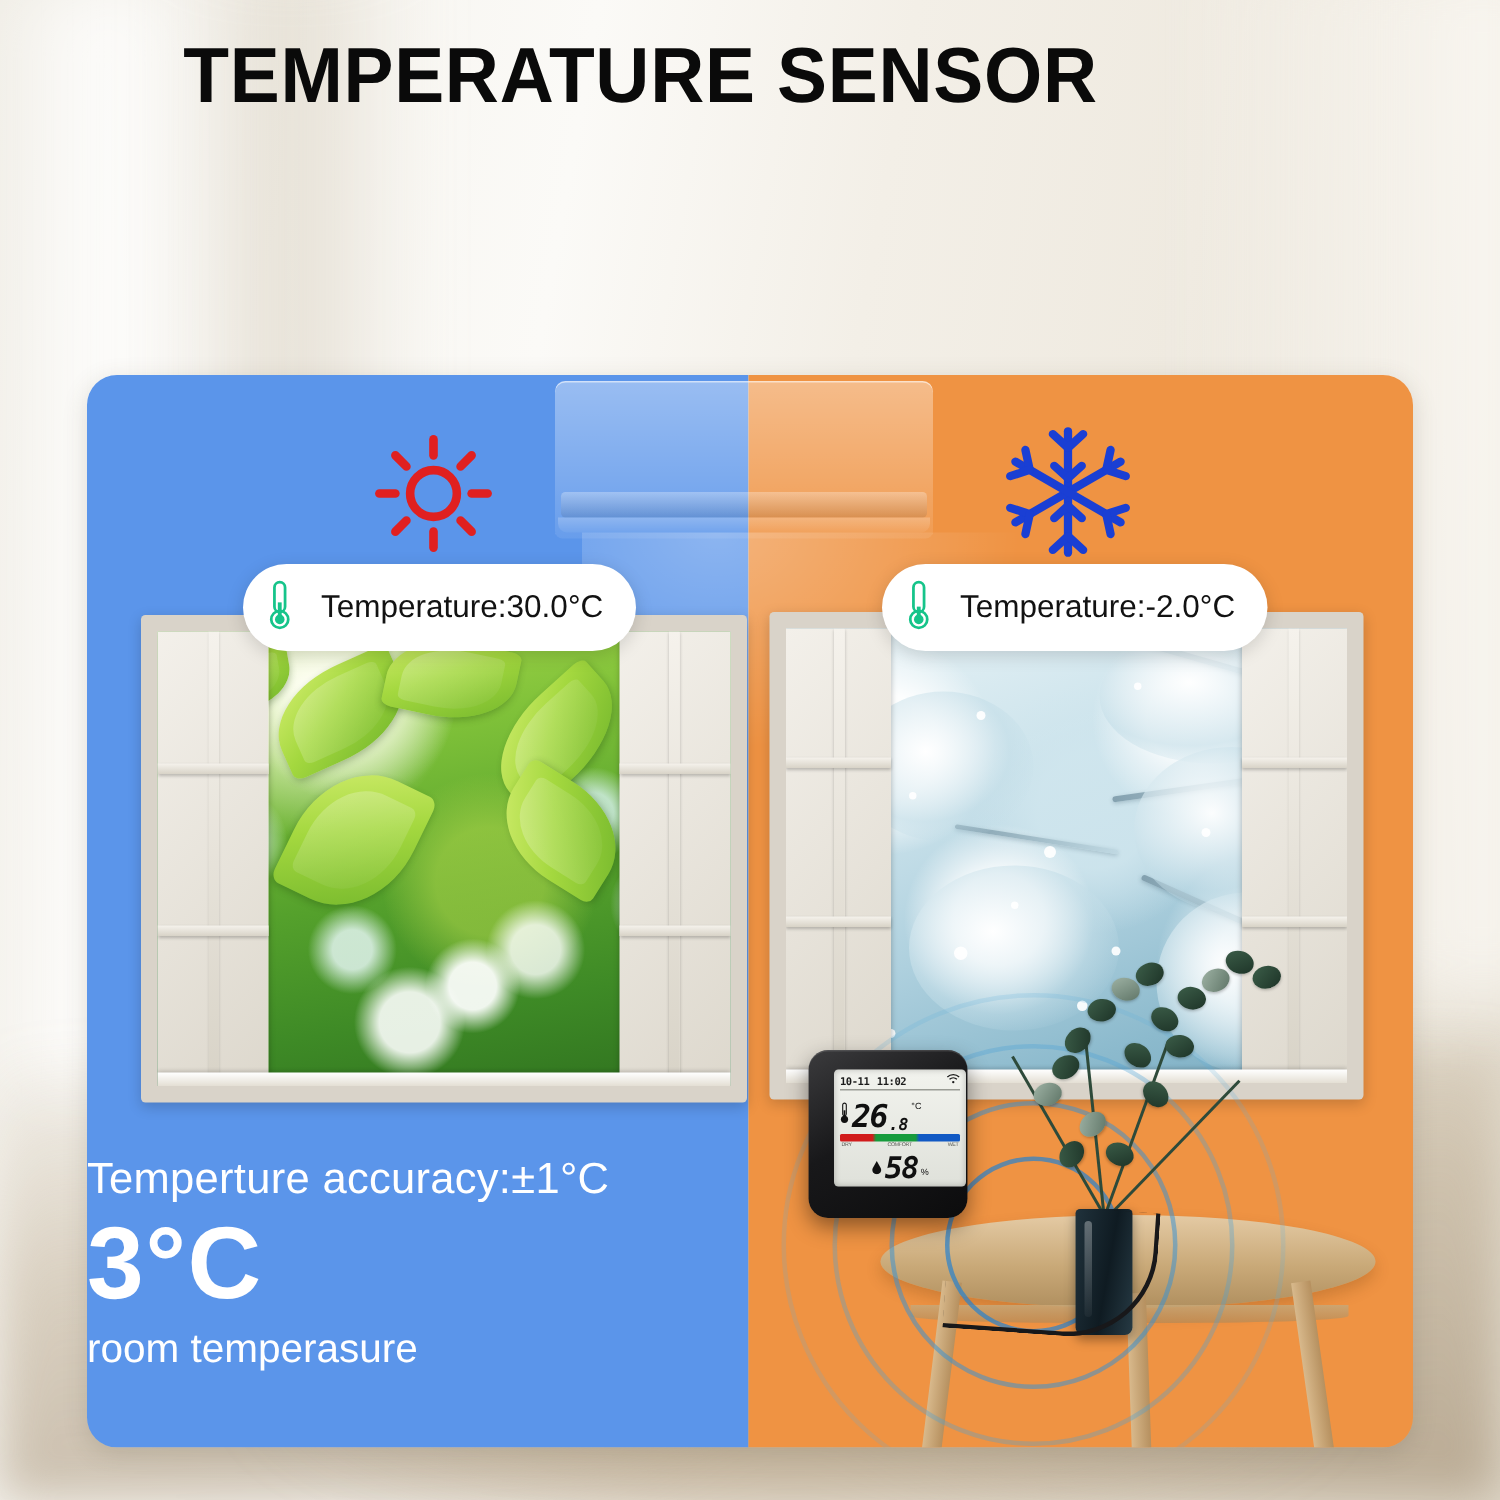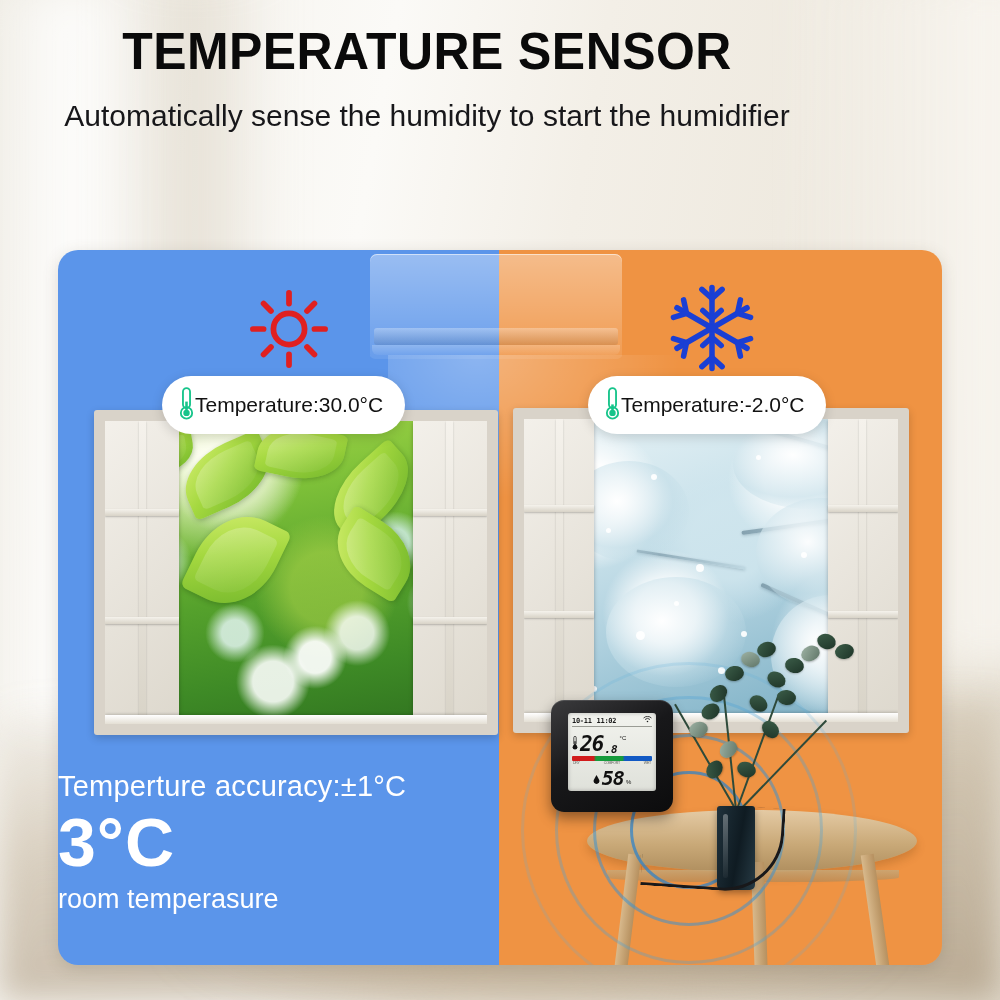--- a/index.html
+++ b/index.html
@@ -186,21 +186,21 @@
     position:absolute; left:0; right:0; bottom:0; height:9px;
     background:linear-gradient(180deg,#ffffff,#e4dfd4);
     box-shadow:0 -1px 3px rgba(0,0,0,.18);
   }
 
   
   .temp-pill {
     position:absolute; z-index:6;
     background:#fff; border-radius:32px;
     height:58px; display:flex; align-items:center;
-    padding:0 22px 0 16px; gap:0;
+    padding:0 22px 0 16px; gap:19px;
     box-shadow:0 3px 12px rgba(0,0,0,.15);
   }
   #pill-left  { left:104px; top:126px; }
   #pill-right { left:530px; top:126px; }
   .temp-pill .label { font-size:21px; color:#121212; white-space:nowrap; }
 
   
   #accuracy-block {
     position:absolute; left:0; width:441px; top:520px;
     text-align:left; color:#fff; z-index:5;
@@ -266,21 +266,21 @@
   }
   .eleaf {
     position:absolute; width:19px; height:15px; border-radius:50%;
     background:linear-gradient(140deg,#3c5e49,#1d3327);
     box-shadow:0 1px 2px rgba(0,0,0,.25);
   }
   .eleaf.pale { background:linear-gradient(140deg,#9fb3a5,#5e7466); }
 
   
   #sensor {
-    position:absolute; left:52px; top:450px; width:122px; height:112px;
+    position:absolute; left:40px; top:450px; width:106px; height:112px;
     z-index:5;
   }
   #sensor .shell {
     position:absolute; inset:0;
     background:linear-gradient(150deg,#3b3b3d,#18181a 45%,#0c0c0d);
     border-radius:13px;
     box-shadow:0 6px 14px rgba(0,0,0,.42), inset 0 1px 0 rgba(255,255,255,.13);
   }
   #sensor .lcd {
     position:absolute; left:17px; top:13px; width:88px; height:78px;
@@ -349,21 +349,20 @@
   <div class="curtain-a"></div>
   <div class="curtain-b"></div>
   <div class="curtain-c"></div>
   <div class="floor"></div>
   <div class="floor-sheen"></div>
 </div>
 
 <div id="header">
   <div id="page-title">TEMPERATURE SENSOR</div>
   <div id="subtitle">
-    <div>Automatically sense the humidity to start the humidifier</div>
   </div>
 </div>
 
 <div id="panel">
 
   <div class="panel-half" id="panel-left"></div>
   <div class="panel-half" id="panel-right"></div>
 
   <div id="ac-airflow"></div>
 

